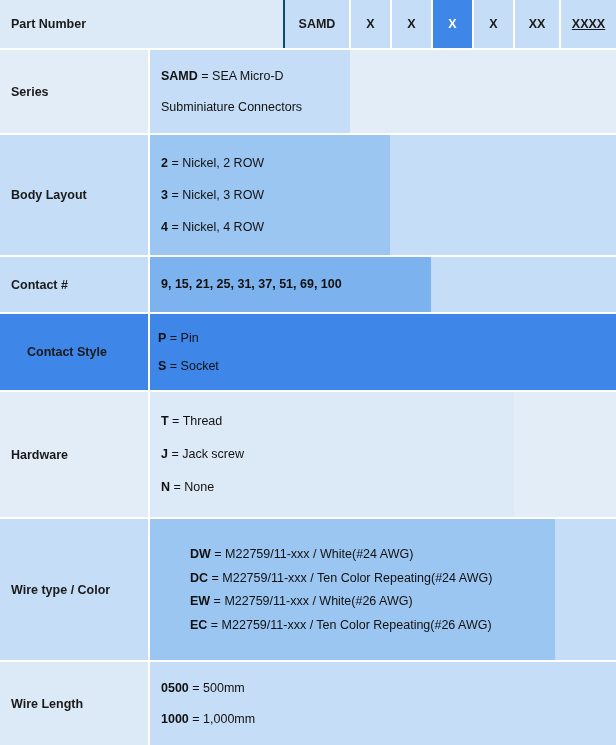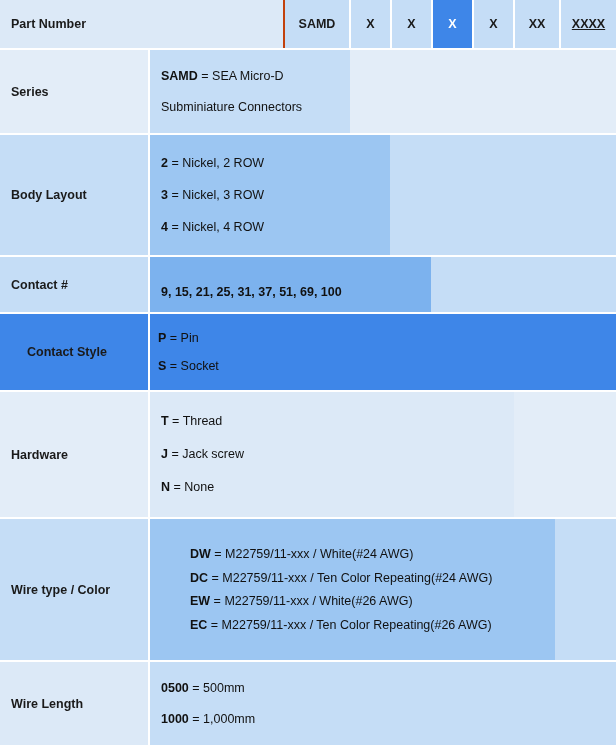--- a/index.html
+++ b/index.html
@@ -28,21 +28,21 @@
   }
   .hdr-label {
     width: 285px;
     display: flex;
     align-items: center;
     padding-left: 11px;
     font-size: 12.5px;
     font-weight: bold;
     color: #1a1a1a;
     background: #dce9f7;
-    border-right: 2px solid #c2410c;
+    border-right: 2px solid #0c4a6e;
   }
   .hdr-cell {
     display: flex;
     align-items: center;
     justify-content: center;
     font-size: 12.5px;
     font-weight: bold;
     color: #1a1a1a;
     background: #c5ddf6;
     border-right: 2px solid #ffffff;
@@ -136,21 +136,21 @@
             <div class="line"><b>2</b><span> = Nickel, 2 ROW</span></div>
             <div class="line"><b>3</b><span> = Nickel, 3 ROW</span></div>
             <div class="line"><b>4</b><span> = Nickel, 4 ROW</span></div>
           </div>
         </div>
       </div>
       <div class="row" style="top: 255px; height: 57px; background: rgb(197, 221, 246);">
         <div class="row-label" style="background: rgb(197, 221, 246);">Contact #</div>
         <div class="row-body">
           <div class="bar" style="width: 281px; background: rgb(124, 178, 238);"></div>
-          <div class="lines" style="gap: 0px; margin-top: 8px;">
+          <div class="lines" style="gap: 0px;">
             <div class="line"><b>9, 15, 21, 25, 31, 37, 51, 69, 100</b><span></span></div>
           </div>
         </div>
       </div>
       <div class="row" style="top: 312px; height: 78px; background: rgb(62, 134, 232);">
         <div class="row-label" style="background: rgb(62, 134, 232); padding-left: 27px;">Contact Style</div>
         <div class="row-body">
           <div class="bar" style="width: 326px; background: rgb(62, 134, 232);"></div>
           <div class="lines" style="gap: 16px; padding-left: 8px;">
             <div class="line"><b>P</b><span> = Pin</span></div>

